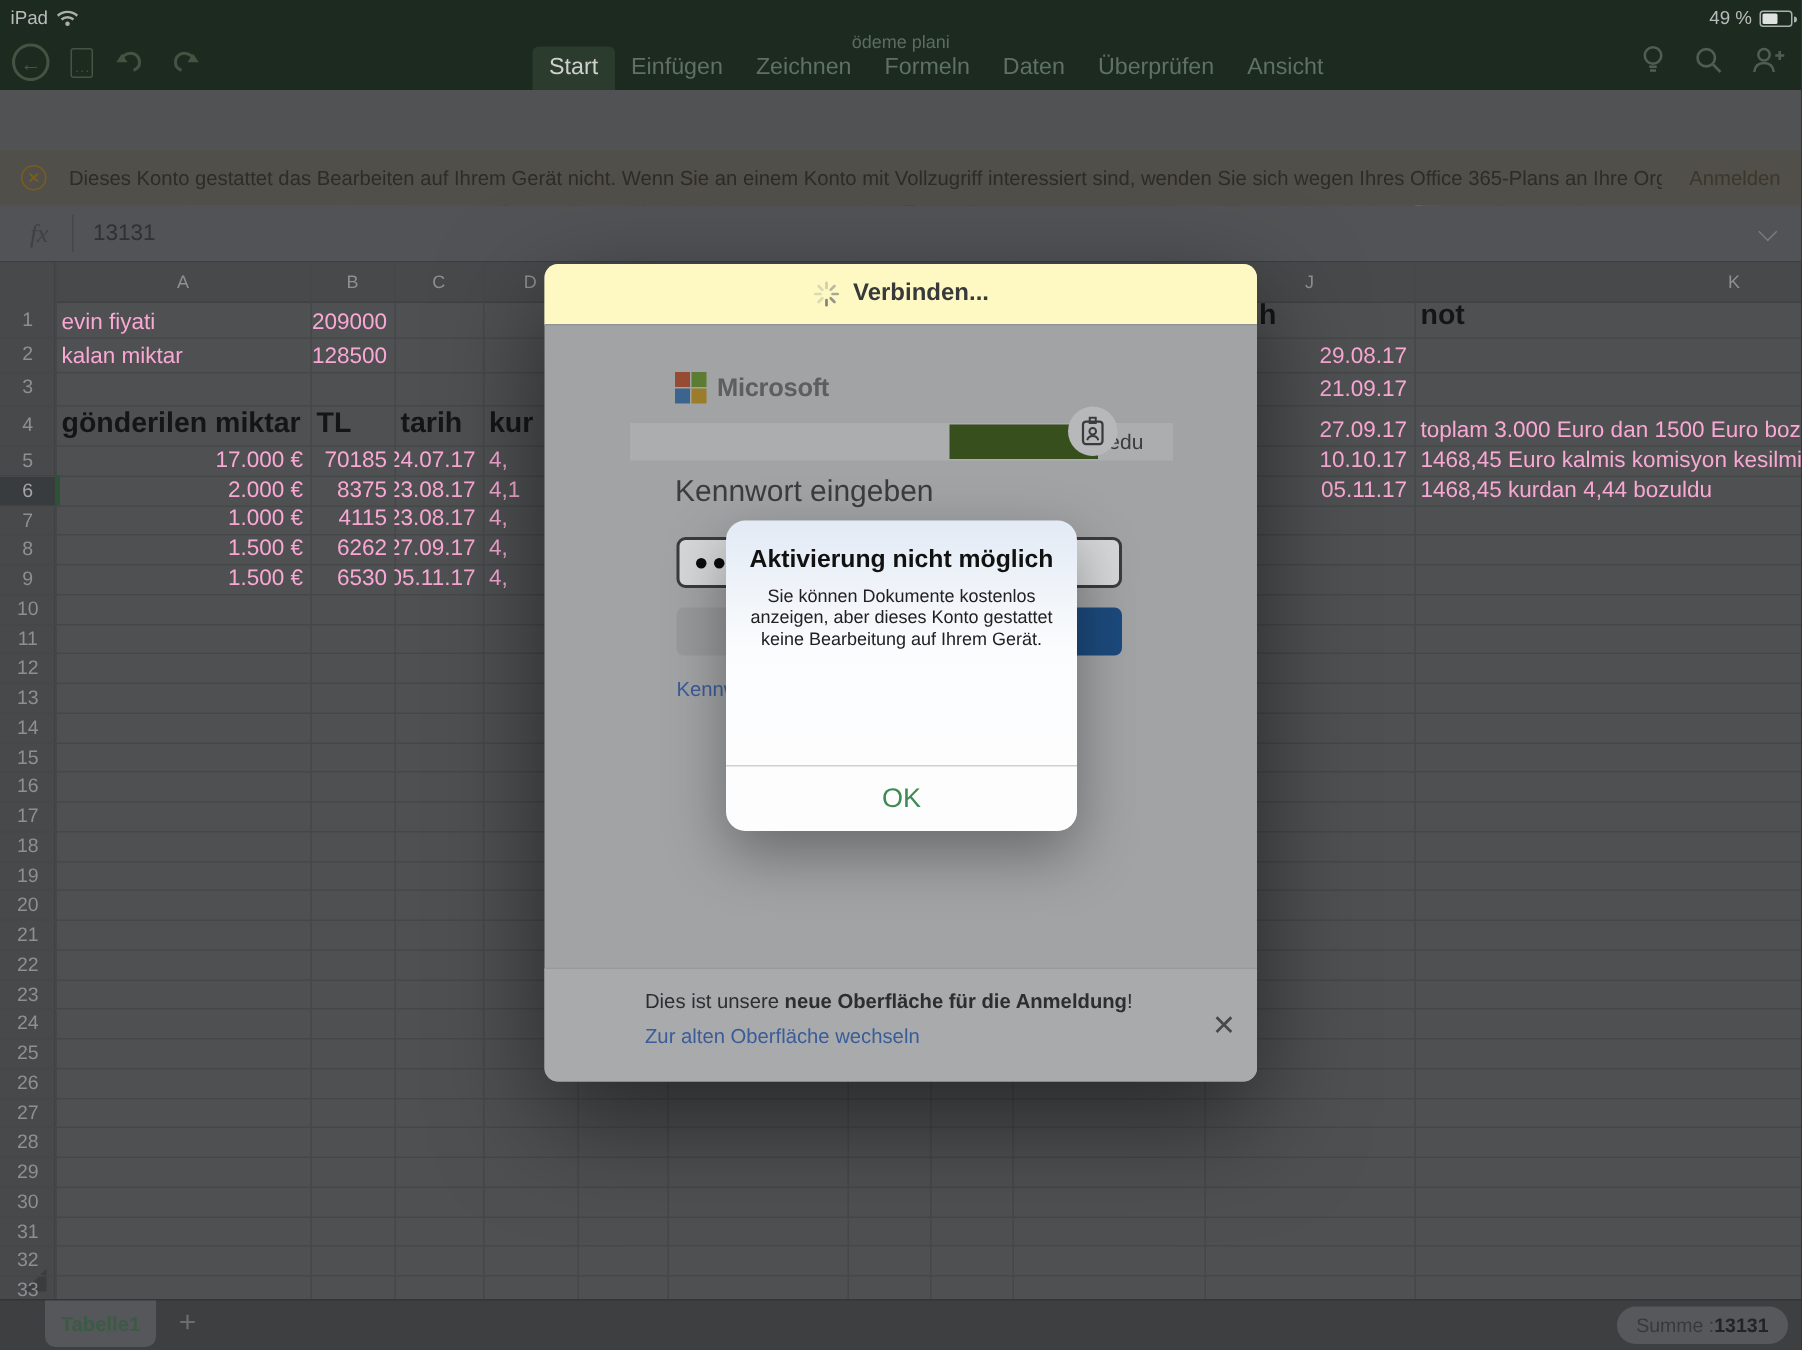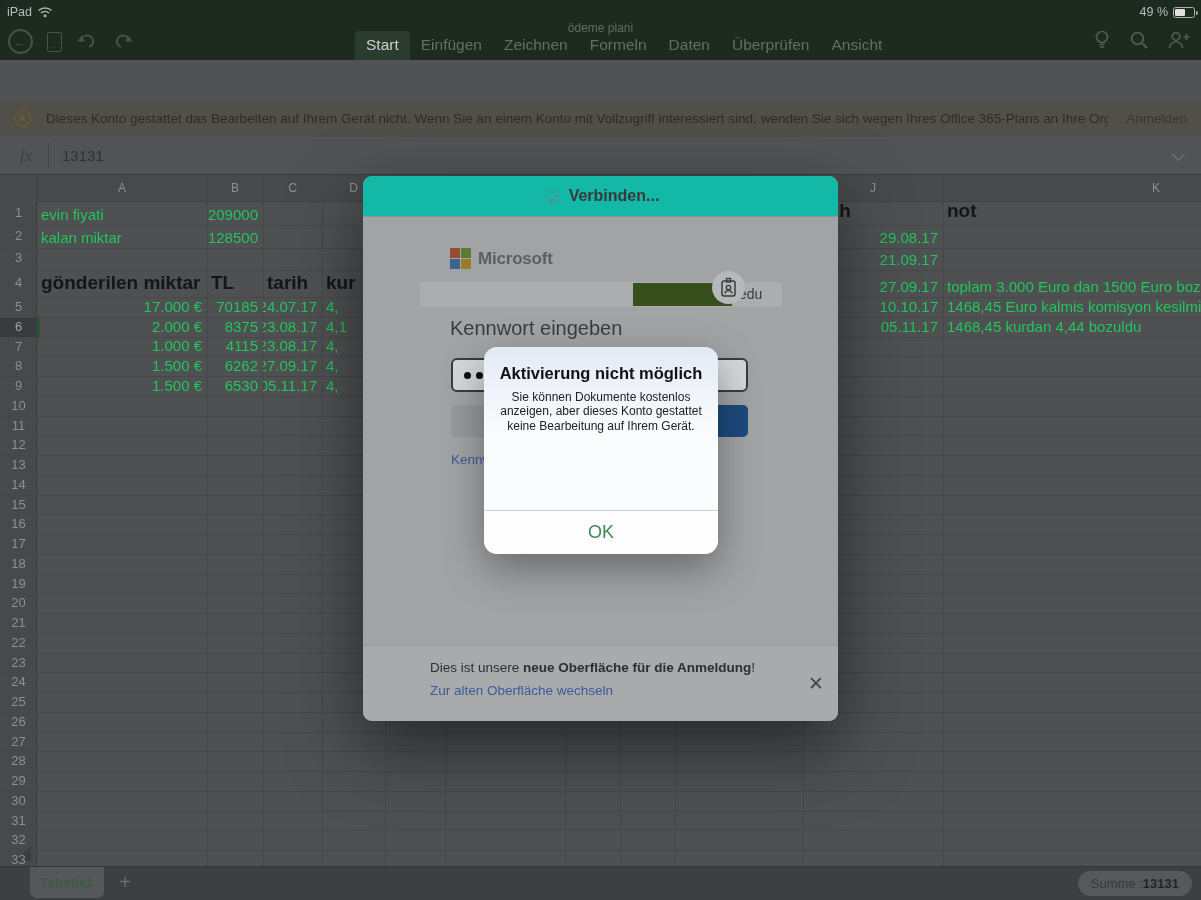--- a/index.html
+++ b/index.html
@@ -57,36 +57,36 @@
 
   
   #grid{position:absolute;left:0;top:175px;width:100%;height:691px;overflow:hidden;}
   #colhdr{position:absolute;left:0;top:0;width:100%;height:27px;background:#47494b;border-bottom:1px solid #3f4143;}
   #rowhdr{position:absolute;left:0;top:0;width:37px;height:100%;background:#47494b;border-right:1px solid #3f4143;}
   .collabel{position:absolute;top:0;height:27px;line-height:27px;text-align:center;font-size:12px;color:#8e9091;}
   .rowlabel{position:absolute;left:0;width:37px;text-align:center;font-size:13px;color:#8d8f91;}
   .rowlabel.sel{background:#393c3e;color:#a2a4a6;}
   .vline{position:absolute;top:0;bottom:0;width:1px;background:#454749;}
   .hline{position:absolute;left:0;right:0;height:1px;background:#454749;}
-  .cell{position:absolute;font-size:15px;color:#22c55e;white-space:nowrap;overflow:hidden;display:flex;align-items:flex-end;padding:0 5px 2px 4px;}
+  .cell{position:absolute;font-size:15px;color:#f9a8d4;white-space:nowrap;overflow:hidden;display:flex;align-items:flex-end;padding:0 5px 2px 4px;}
   .cell.right{justify-content:flex-end;}
   .cell.big{font-size:19px;font-weight:bold;color:#141516;padding-bottom:3px;}
   #selmark{position:absolute;width:3px;background:#2c5237;}
   #corner-tri{position:absolute;right:5px;bottom:5px;width:0;height:0;border-bottom:15px solid #3a3c3e;border-left:15px solid transparent;}
 
   
   #tabbar{position:absolute;left:0;top:866px;width:100%;height:34px;background:#3d3f41;border-top:1px solid #333537;}
   #sheettab{position:absolute;left:30px;top:0;width:74px;height:31px;background:#55575a;border-radius:0 0 7px 7px;display:flex;align-items:center;justify-content:center;font-size:13.5px;font-weight:600;color:#3b5b45;}
   #addsheet{position:absolute;left:112px;top:2px;width:26px;height:26px;color:#6b6d6f;font-size:20px;display:flex;align-items:center;justify-content:center;}
   #sumpill{position:absolute;right:9px;top:4px;height:25px;padding:0 13px;background:#56585b;border-radius:13px;display:flex;align-items:center;font-size:13px;color:#37393b;}
   #sumpill b{color:#222426;}
 
   
   #modal{position:absolute;left:363px;top:176px;width:475px;height:545px;border-radius:9px;background:#a2a3a5;box-shadow:0 25px 70px rgba(0,0,0,.5);}
-  #mhead{position:absolute;left:0;top:0;width:100%;height:41px;background:#14b8a6;border-bottom:1px solid #909193;border-radius:9px 9px 0 0;display:flex;align-items:center;justify-content:center;gap:9px;}
+  #mhead{position:absolute;left:0;top:0;width:100%;height:41px;background:#fef9c3;border-bottom:1px solid #909193;border-radius:9px 9px 0 0;display:flex;align-items:center;justify-content:center;gap:9px;}
   #mhead .mtitle{font-size:16px;font-weight:bold;color:#38393b;}
   #mslogo{position:absolute;left:87px;top:72px;display:flex;align-items:center;gap:7px;}
   .sq{width:10px;height:10px;}
   #mslogo .brand{font-size:17px;font-weight:600;color:#5d5e60;letter-spacing:-.2px;}
   #emailrow{position:absolute;left:57px;top:106px;width:362px;height:25px;background:#acadaf;}
   #redact{position:absolute;left:213px;top:1px;width:99px;height:23px;background:#364f1d;}
   #edu{position:absolute;left:315px;top:4px;font-size:14px;color:#3a3b3d;}
   #badge{position:absolute;left:349px;top:95px;width:33px;height:33px;border-radius:50%;background:#b7b8ba;display:flex;align-items:center;justify-content:center;}
   #pwheading{position:absolute;left:87px;top:141px;font-size:20px;color:#3b3c3e;}
   #pwfield{position:absolute;left:88px;top:182px;width:297px;height:34px;background:#d6d7d9;border:2px solid #3a3b3d;border-radius:6px;display:flex;align-items:center;gap:5px;padding-left:11px;}

